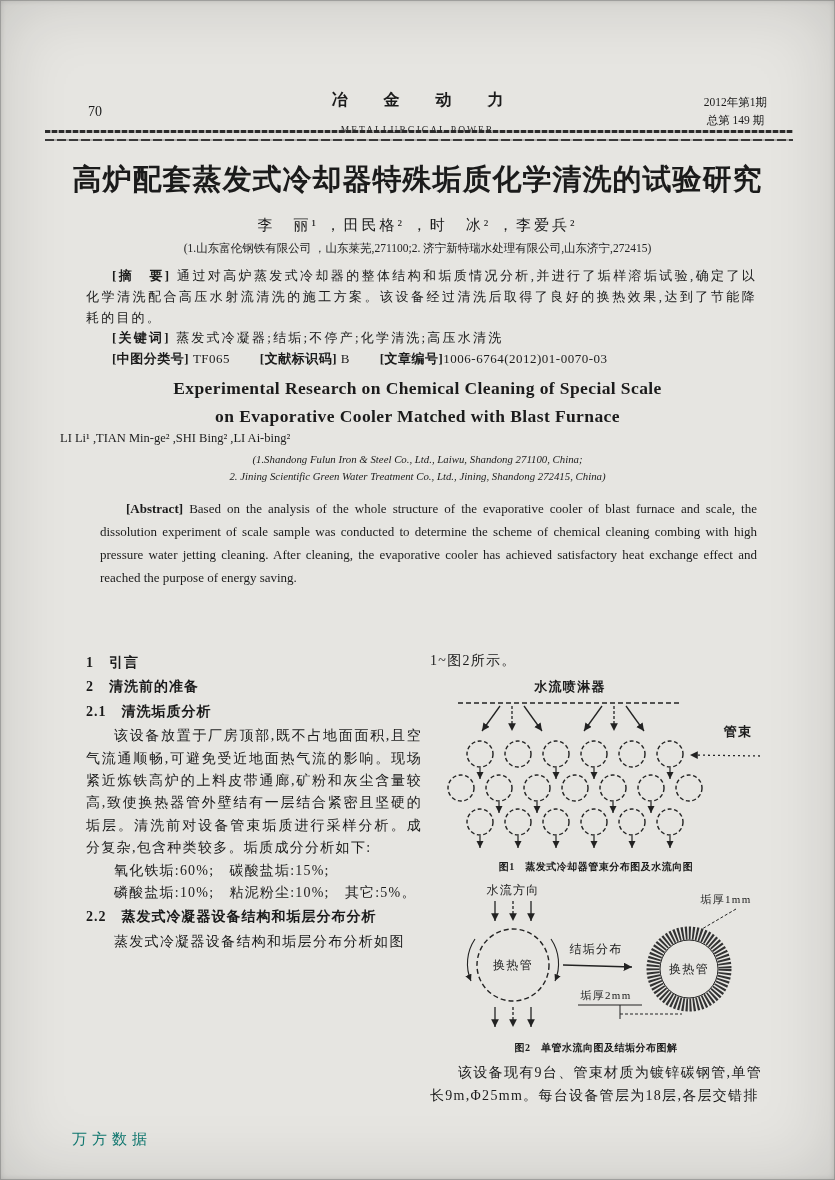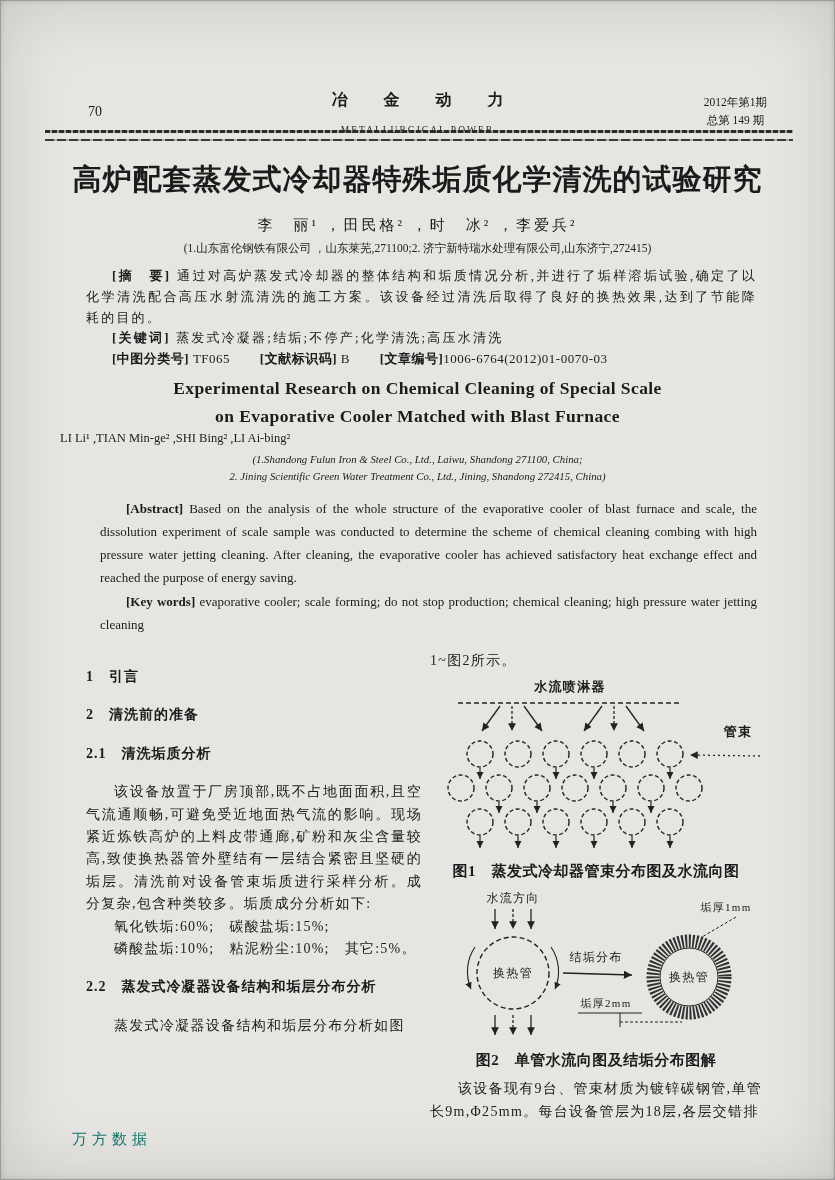--- a/index.html
+++ b/index.html
@@ -43,26 +43,26 @@
     font-size:13px;line-height:1.78;text-align:justify;margin-top:11px;}
   .en-abs p{margin:0;text-indent:2em;}
   .en-lbl{font-weight:bold;}
   
   .col{position:absolute;top:650px;font-size:14px;letter-spacing:1.3px;
     line-height:1.6;text-align:justify;}
   .col-left{left:86px;width:336px;}
   .col-right{left:430px;width:332px;}
   .col p{margin:0;text-indent:2em;}
   .col p.noindent{text-indent:0;}
-  .col h3{margin:16px 0;font-size:14px;font-weight:bold;text-align:left;letter-spacing:1px;text-indent:0;}
+  .col h3{margin:2px 0;font-size:14px;font-weight:bold;text-align:left;letter-spacing:1px;text-indent:0;}
   .scale-line{text-indent:2em;white-space:nowrap;letter-spacing:1.2px;}
   
   .fig{margin:4px 0 0 0;}
   .fig svg{display:block;}
-  .fig-caption{text-align:center;font-weight:bold;font-size:15px;letter-spacing:.5px;
+  .fig-caption{text-align:center;font-weight:bold;font-size:10px;letter-spacing:.5px;
     margin:1px 0 6px 0;text-indent:0;}
   svg text{font-family:"Liberation Serif","DejaVu Serif",serif;fill:#1b1b1b;}
   
   .watermark{position:absolute;left:72px;top:1130px;font-size:15px;color:#0f766e;letter-spacing:5px;}
   .edge{position:absolute;left:0;top:0;right:0;bottom:0;pointer-events:none;
     box-shadow:inset 0 0 0 1px rgba(90,90,90,.35);}
 </style>
 </head>
 <body>
 
@@ -98,21 +98,20 @@
     <div>Experimental Research on Chemical Cleaning of Special Scale</div>
     <div>on Evaporative Cooler Matched with Blast Furnace</div>
   </div>
   <div class="en-authors">LI Li¹ ,TIAN Min-ge² ,SHI Bing² ,LI Ai-bing²</div>
   <div class="en-affil">
     <div>(1.Shandong Fulun Iron &amp; Steel Co., Ltd., Laiwu, Shandong 271100, China;</div>
     <div>2. Jining Scientific Green Water Treatment Co., Ltd., Jining, Shandong 272415, China)</div>
   </div>
   <div class="en-abs">
     <p><span class="en-lbl">[Abstract]</span> <span>Based on the analysis of the whole structure of the evaporative cooler of blast furnace and scale, the dissolution experiment of scale sample was conducted to determine the scheme of chemical cleaning combing with high pressure water jetting cleaning. After cleaning, the evaporative cooler has achieved satisfactory heat exchange effect and reached the purpose of energy saving.</span></p>
-    <p><span class="en-lbl">[Key words]</span> <span>evaporative cooler; scale forming; do not stop production; chemical cleaning; high pressure water jetting cleaning</span></p>
   </div>
 
   <div class="col col-left">
     <h3>1　引言</h3>
     <h3>2　清洗前的准备</h3>
     <h3>2.1　清洗垢质分析</h3>
     <p>该设备放置于厂房顶部,既不占地面面积,且空气流通顺畅,可避免受近地面热气流的影响。现场紧近炼铁高炉的上料皮带通廊,矿粉和灰尘含量较高,致使换热器管外壁结有一层结合紧密且坚硬的垢层。清洗前对设备管束垢质进行采样分析。成分复杂,包含种类较多。垢质成分分析如下:</p>
     <p class="scale-line">氧化铁垢:60%;　碳酸盐垢:15%;</p>
     <p class="scale-line">磷酸盐垢:10%;　粘泥粉尘:10%;　其它:5%。</p>
     <h3>2.2　蒸发式冷凝器设备结构和垢层分布分析</h3>

